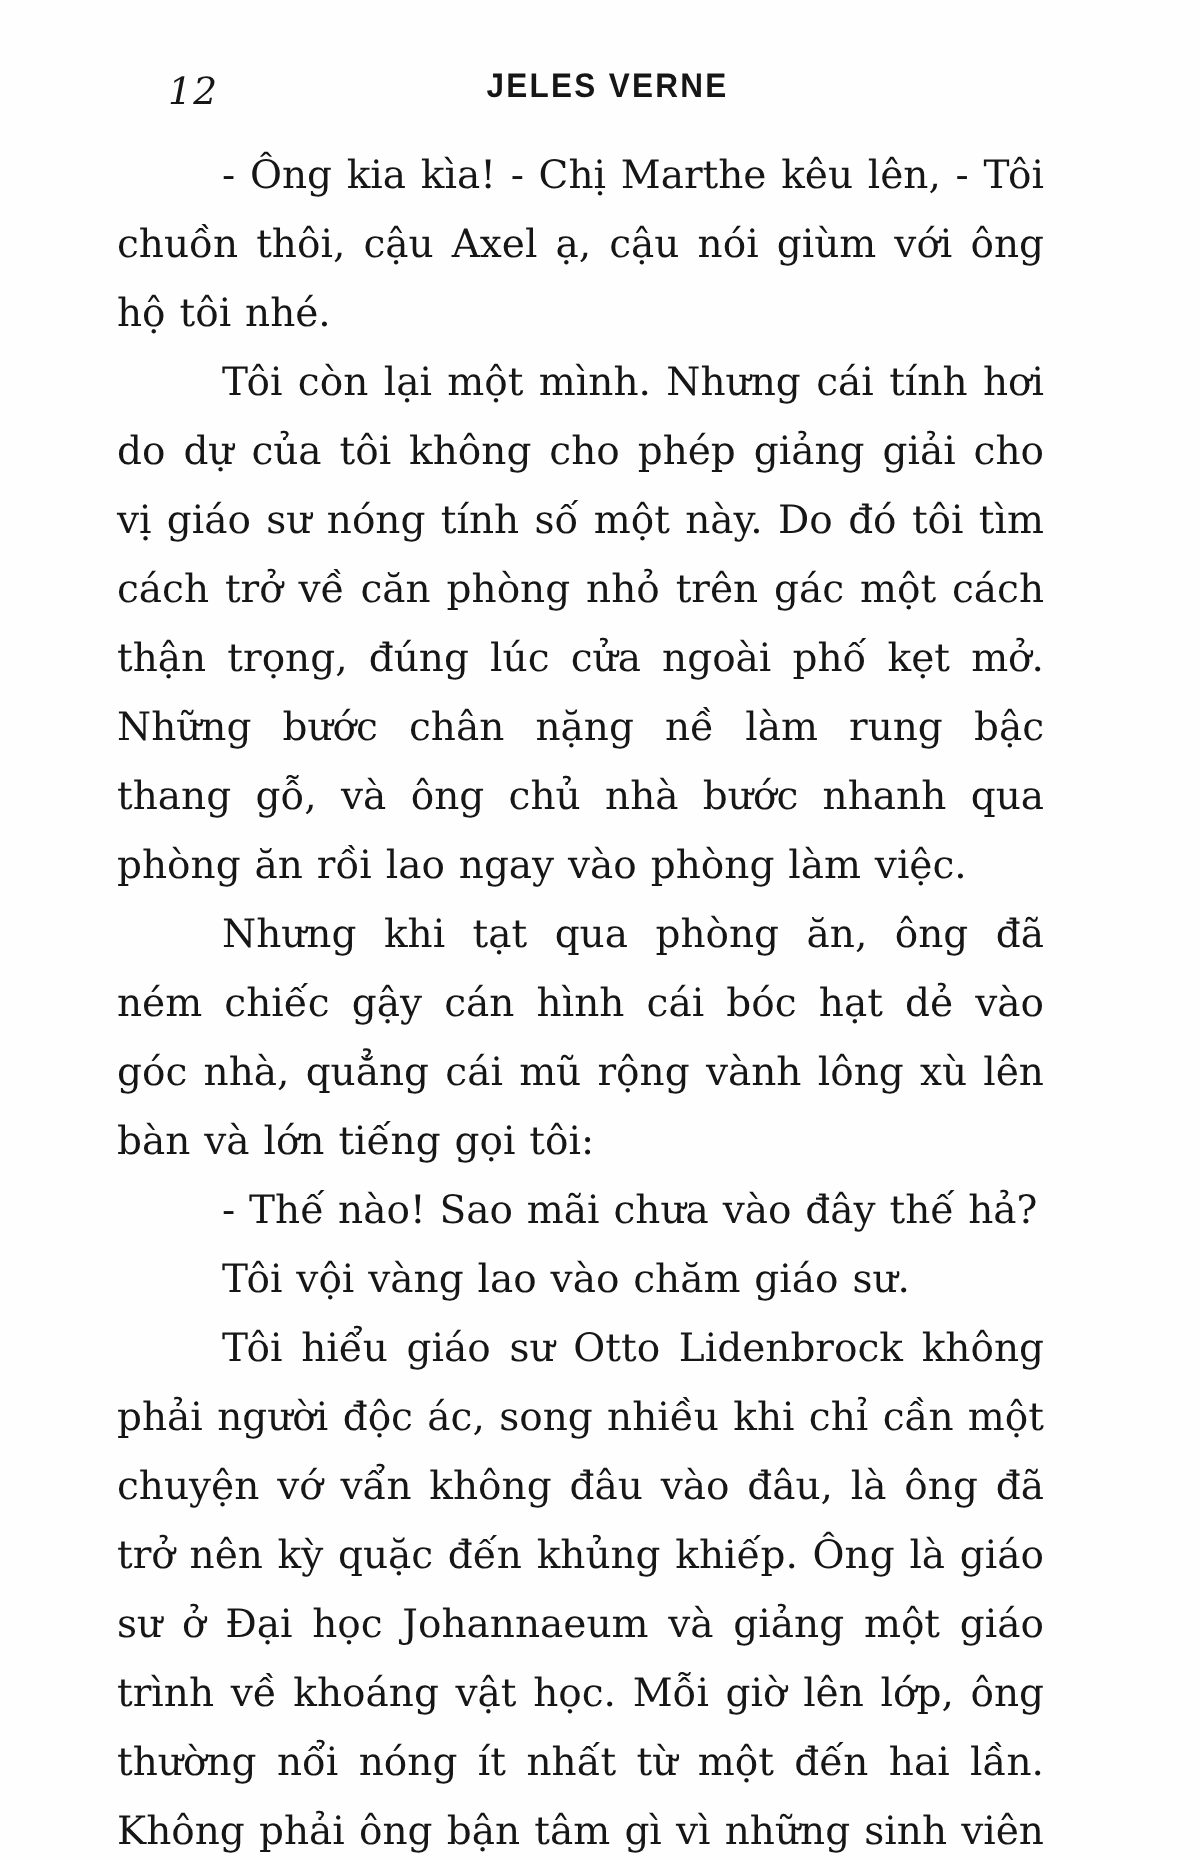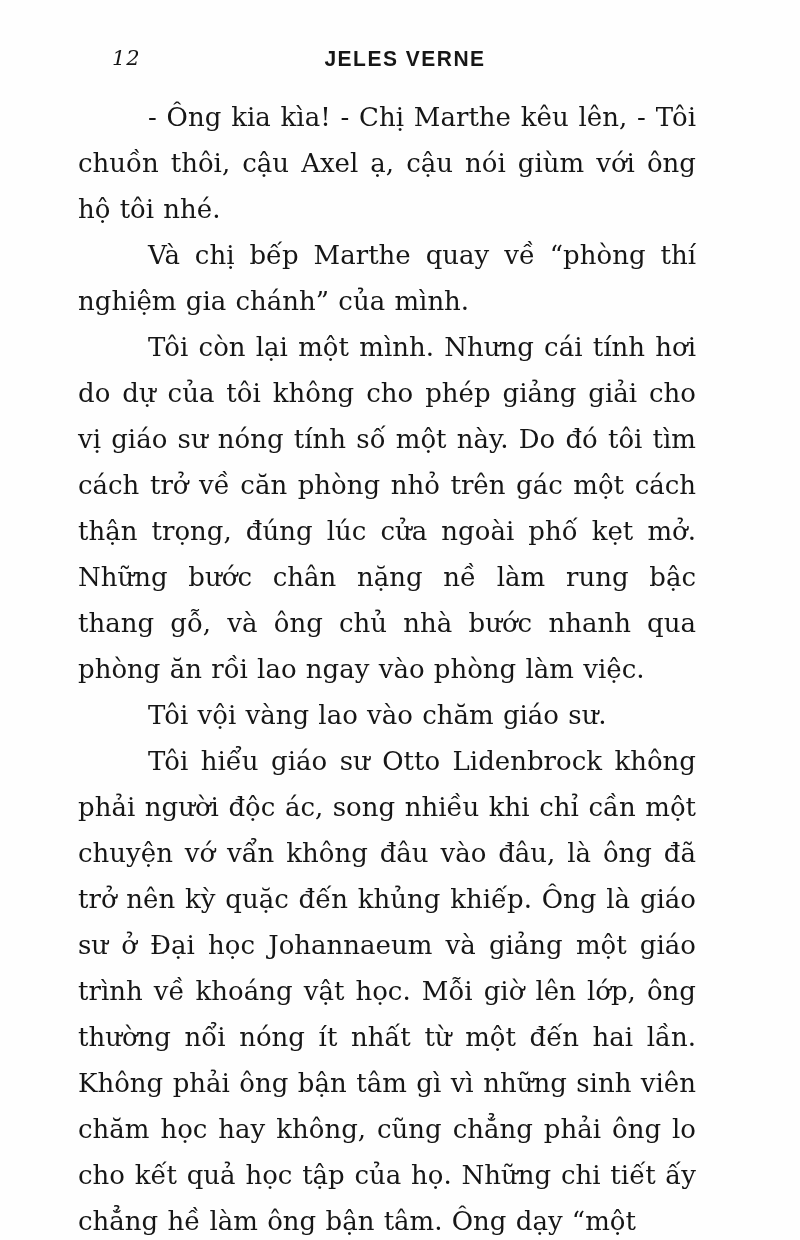--- a/index.html
+++ b/index.html
@@ -23,21 +23,21 @@
     top: 46px;
     left: 78px;
     width: 618px;
     height: 30px;
   }
   .page-number {
     position: absolute;
     left: 34px;
     top: 0;
     font-style: italic;
-    font-size: 21px;
+    font-size: 25px;
     letter-spacing: 1px;
     text-align: center;
   }
   .running-title {
     display: block;
     text-align: center;
     padding-left: 36px;
     font-family: "Liberation Sans", sans-serif;
     font-size: 21px;
     font-weight: 600;
@@ -67,19 +67,20 @@
 
 <div class="page">
 
   <header class="running-header">
     <span class="page-number">12</span>
     <span class="running-title">JELES VERNE</span>
   </header>
 
   <main class="text-block">
     <p>- Ông kia kìa! - Chị Marthe kêu lên, - Tôi chuồn thôi, cậu Axel ạ, cậu nói giùm với ông hộ tôi nhé.</p>
-    <p>Và chị bếp Marthe quay về “phòng thí nghiệm gia chánh” của mình.</p>
     <p>Tôi còn lại một mình. Nhưng cái tính hơi do dự của tôi không cho phép giảng giải cho vị giáo sư nóng tính số một này. Do đó tôi tìm cách trở về căn phòng nhỏ trên gác một cách thận trọng, đúng lúc cửa ngoài phố kẹt mở. Những bước chân nặng nề làm rung bậc thang gỗ, và ông chủ nhà bước nhanh qua phòng ăn rồi lao ngay vào phòng làm việc.</p>
+    <p>Nhưng khi tạt qua phòng ăn, ông đã ném chiếc gậy cán hình cái bóc hạt dẻ vào góc nhà, quẳng cái mũ rộng vành lông xù lên bàn và lớn tiếng gọi tôi:</p>
+    <p>- Thế nào! Sao mãi chưa vào đây thế hả?</p>
     <p>Tôi vội vàng lao vào chăm giáo sư.</p>
     <p>Tôi hiểu giáo sư Otto Lidenbrock không phải người độc ác, song nhiều khi chỉ cần một chuyện vớ vẩn không đâu vào đâu, là ông đã trở nên kỳ quặc đến khủng khiếp. Ông là giáo sư ở Đại học Johannaeum và giảng một giáo trình về khoáng vật học. Mỗi giờ lên lớp, ông thường nổi nóng ít nhất từ một đến hai lần. Không phải ông bận tâm gì vì những sinh viên chăm học hay không, cũng chẳng phải ông lo cho kết quả học tập của họ. Những chi tiết ấy chẳng hề làm ông bận tâm. Ông dạy “một</p>
   </main>
 
 </div>
 
 </body></html>

